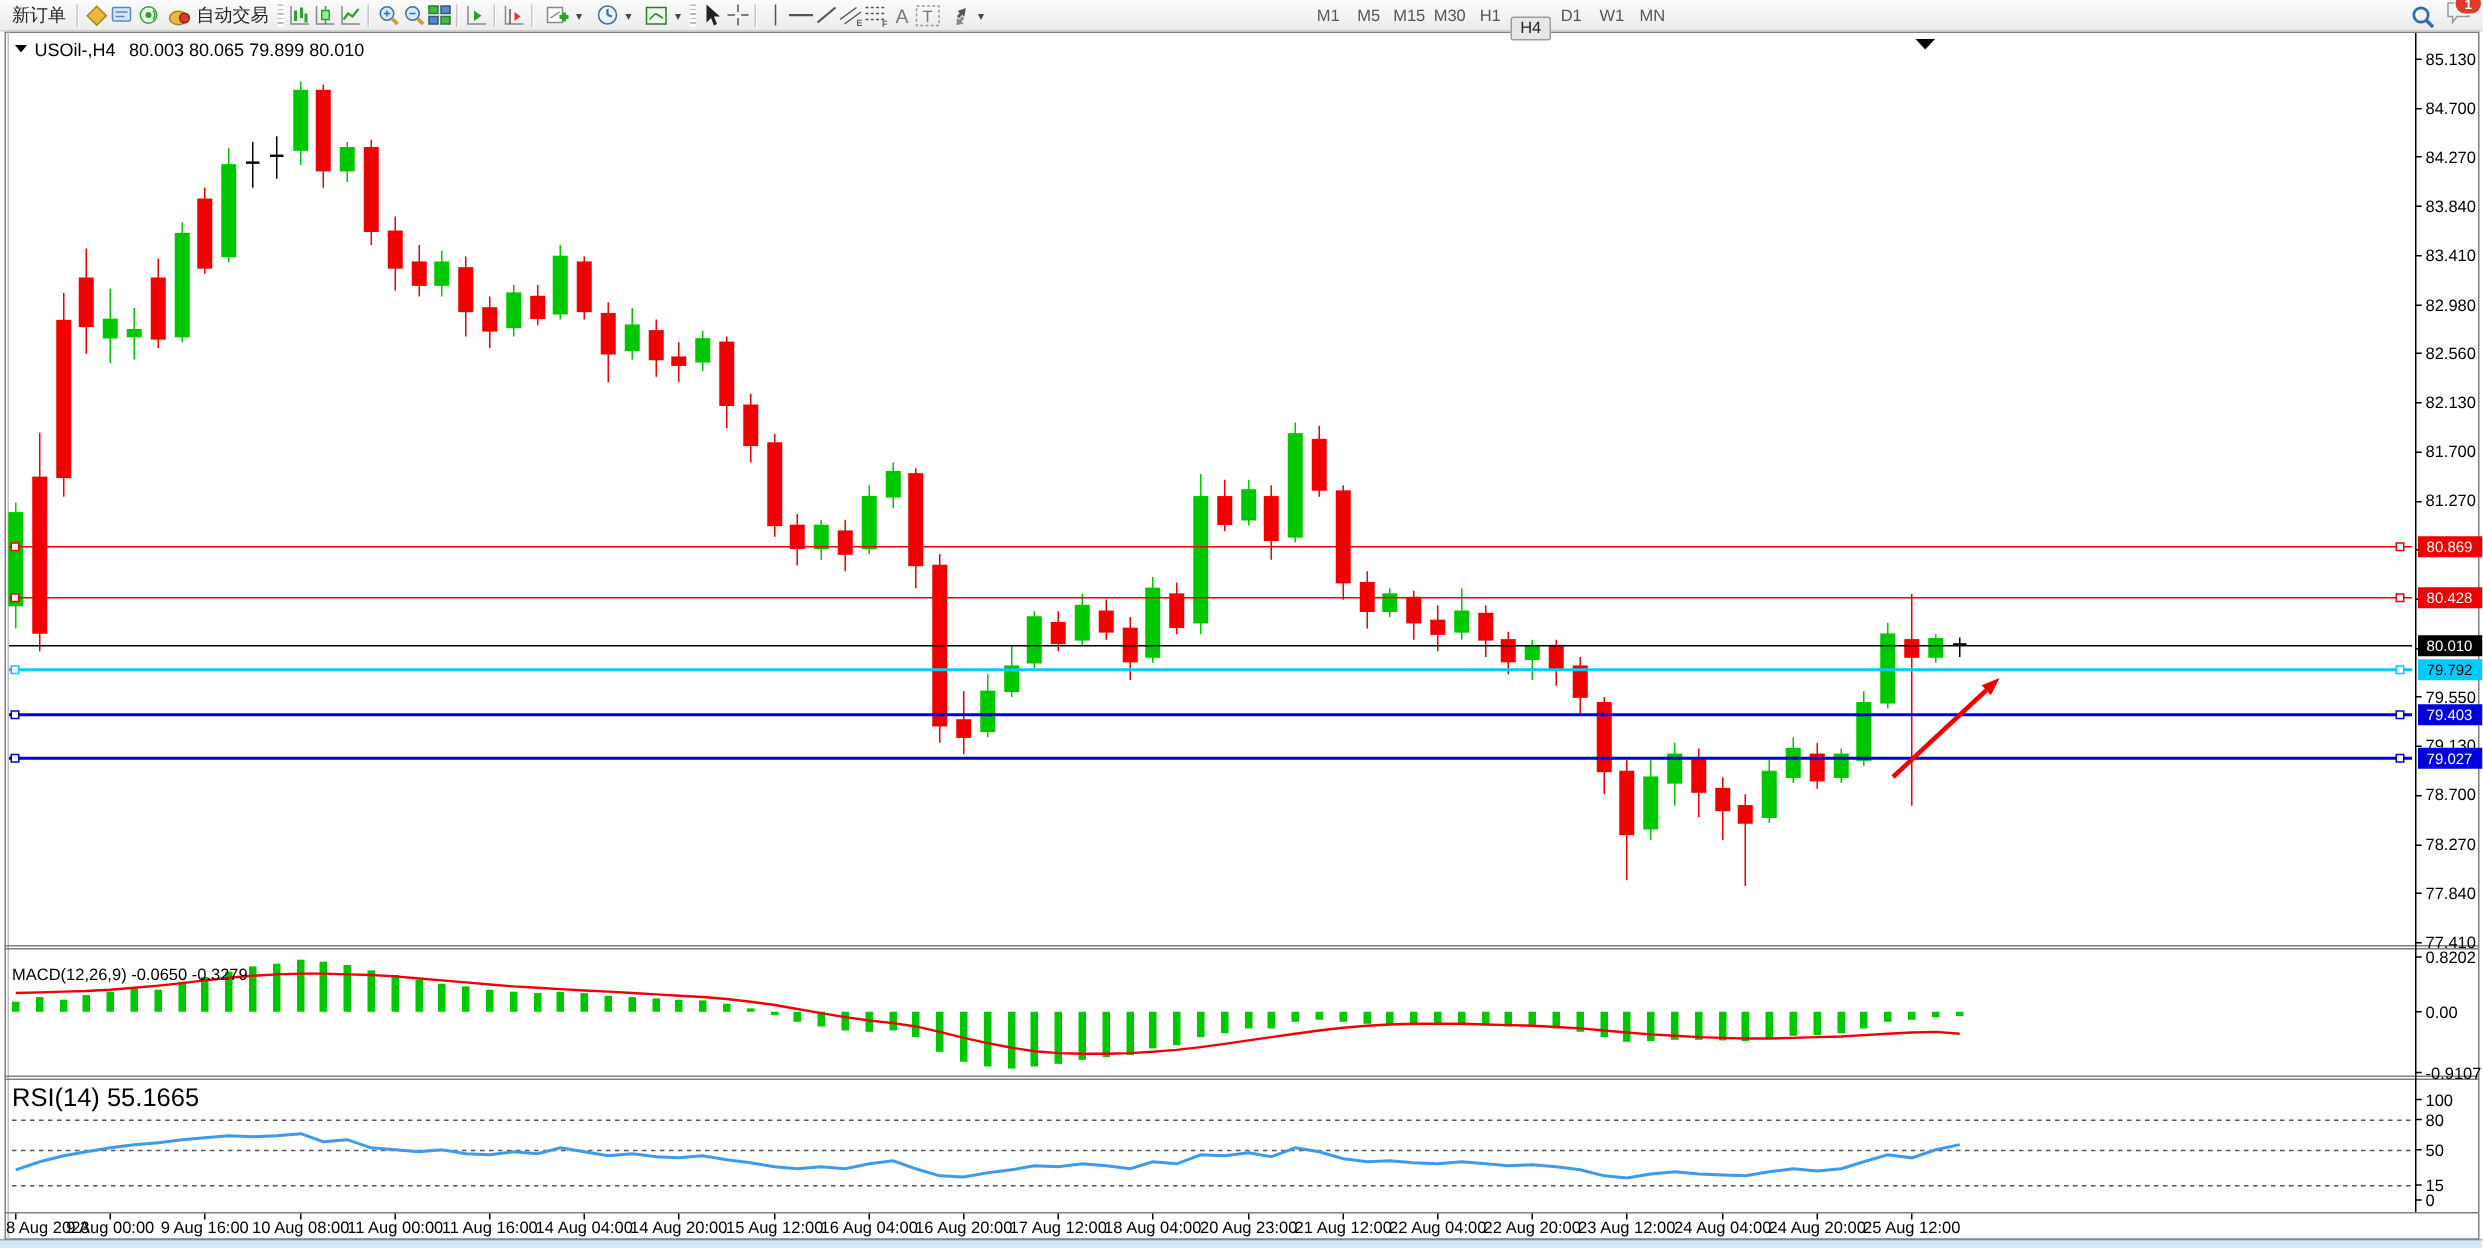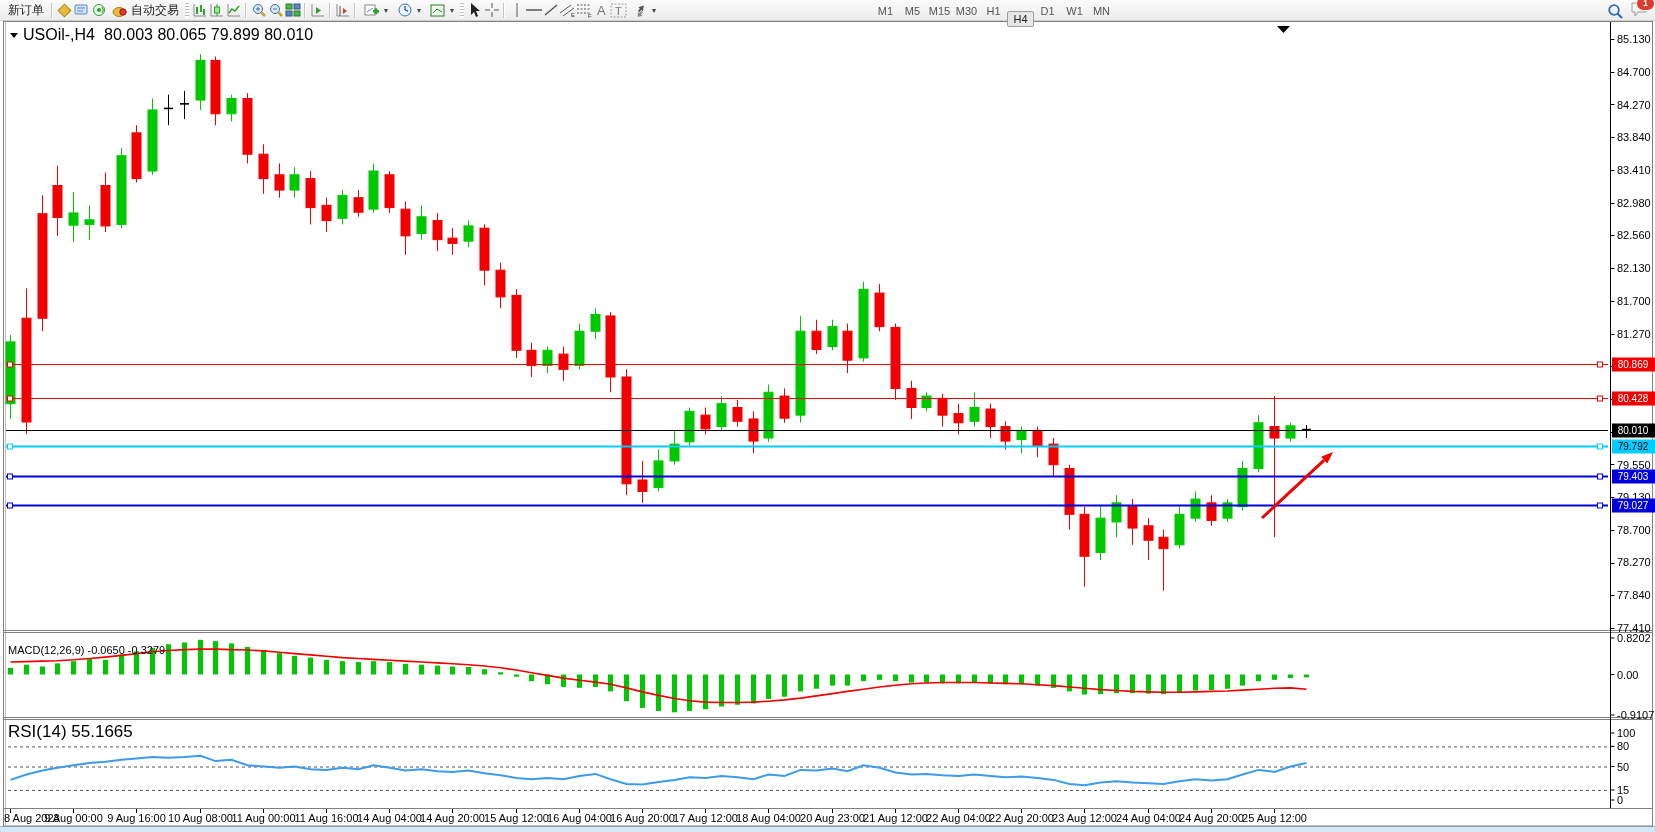--- a/index.html
+++ b/index.html
@@ -18,21 +18,21 @@
   .tfgroup{position:absolute;left:872px;top:0;height:21px;display:flex;align-items:center;}
   .tf{font-size:11px;color:#555;width:27px;text-align:center;padding:2px 0;}
   .tf.active{background:#e7e7e7;border:1px solid #9d9d9d;border-radius:2px;padding:1px 0;width:25px;color:#222;margin-top:16px;}
   .tright{position:absolute;right:6px;top:1px;height:20px;display:flex;align-items:center;gap:6px;}
   .badge{position:absolute;right:-6px;top:-5px;min-width:13px;height:13px;border-radius:8px;
     background:#e03a2f;color:#fff;font-size:9px;font-weight:bold;display:flex;align-items:center;
     justify-content:center;padding:0 2px;border:1px solid #fff;}
   .chatwrap{position:relative;}
   
   .pane-title{position:absolute;color:#000;white-space:nowrap;z-index:3;}
-  #main-title{left:10px;top:26px;font-size:16px;}
+  #main-title{left:10px;top:26px;font-size:12px;}
   #main-title .ohlc{margin-left:9px;}
   #macd-title{left:8px;top:644px;font-size:11px;}
   #rsi-title{left:8px;top:722px;font-size:17px;}
   .tri-down{display:inline-block;width:0;height:0;border-left:4px solid transparent;
     border-right:4px solid transparent;border-top:5px solid #000;margin-right:5px;vertical-align:2px;}
   svg#cv{position:absolute;left:0;top:0;z-index:1;}
 </style>
 </head>
 <body>
 

